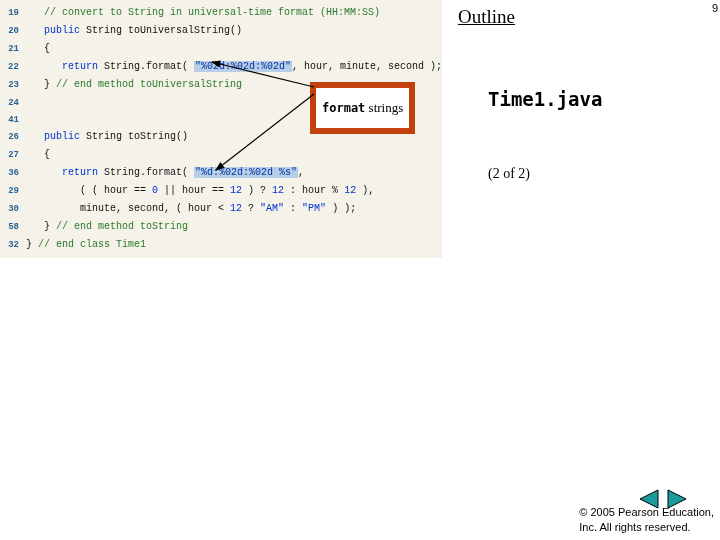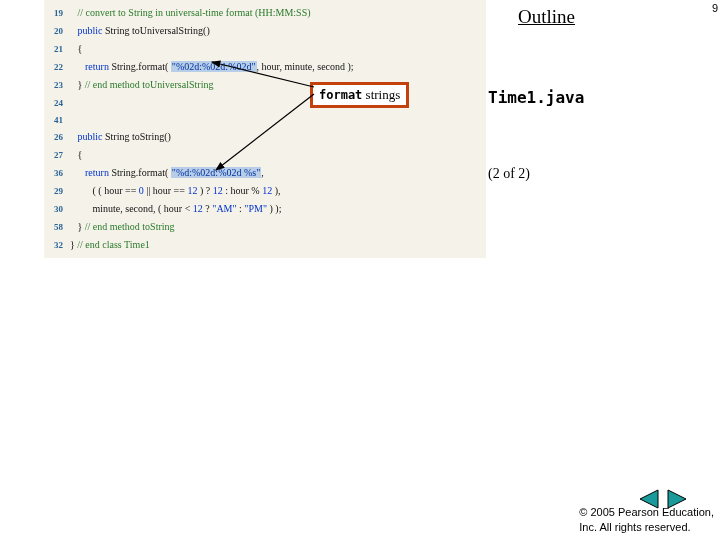--- a/index.html
+++ b/index.html
@@ -9,24 +9,23 @@
     background: #fff;
     font-family: Verdana, Geneva, sans-serif;
     font-size: 10px;
     position: relative;
     overflow: hidden;
   }
   .code-area {
     background: #f5f2ea;
     width: 442px;
     padding: 4px 0 4px 0;
-    font-family: Liberation Serif, serif;
+    font-family: Liberation Mono, monospace;
     font-size: 10px;
     line-height: 1.8;
-    margin-left: 44px;
   }
   .line { display: flex; align-items: baseline; }
   .gutter {
     width: 26px;
     text-align: right;
     padding-right: 7px;
     color: #2a6496;
     font-weight: bold;
     font-size: 9px;
   }
@@ -46,54 +45,53 @@
     position: absolute;
     right: 14px;
     top: 6px;
     width: 248px;
     font-family: 'Times New Roman', Times, serif;
   }
   .outline {
     font-size: 19px;
     text-decoration: underline;
     color: #000;
-    margin-left: 60px;
   }
   .page-num {
     position: absolute;
     right: 2px;
     top: 2px;
     font-family: Verdana, sans-serif;
     font-size: 11px;
     color: #000;
   }
   .filename {
     position: absolute;
     top: 82px;
     left: 30px;
     font-family: "Lucida Console", monospace;
     font-weight: bold;
-    font-size: 16px;
+    font-size: 19px;
     color: #000;
   }
   .pagecount {
     position: absolute;
     top: 148px;
     left: 30px;
     font-family: 'Times New Roman', Times, serif;
     font-size: 14px;
     margin-top: 12px;
   }
   .callout {
     position: absolute;
     left: 310px;
     top: 82px;
-    border: 3px solid #c2410c;
+    border: 6px solid #c2410c;
     background: #fff;
-    padding: 2px 6px;
+    padding: 12px 6px;
     font-family: "Lucida Console", monospace;
     font-size: 12px;
     white-space: nowrap;
   }
   .callout .serif { font-family: 'Times New Roman', serif; font-size: 13px; }
   svg.arrows {
     position: absolute;
     left: 0; top: 0;
     pointer-events: none;
   }

